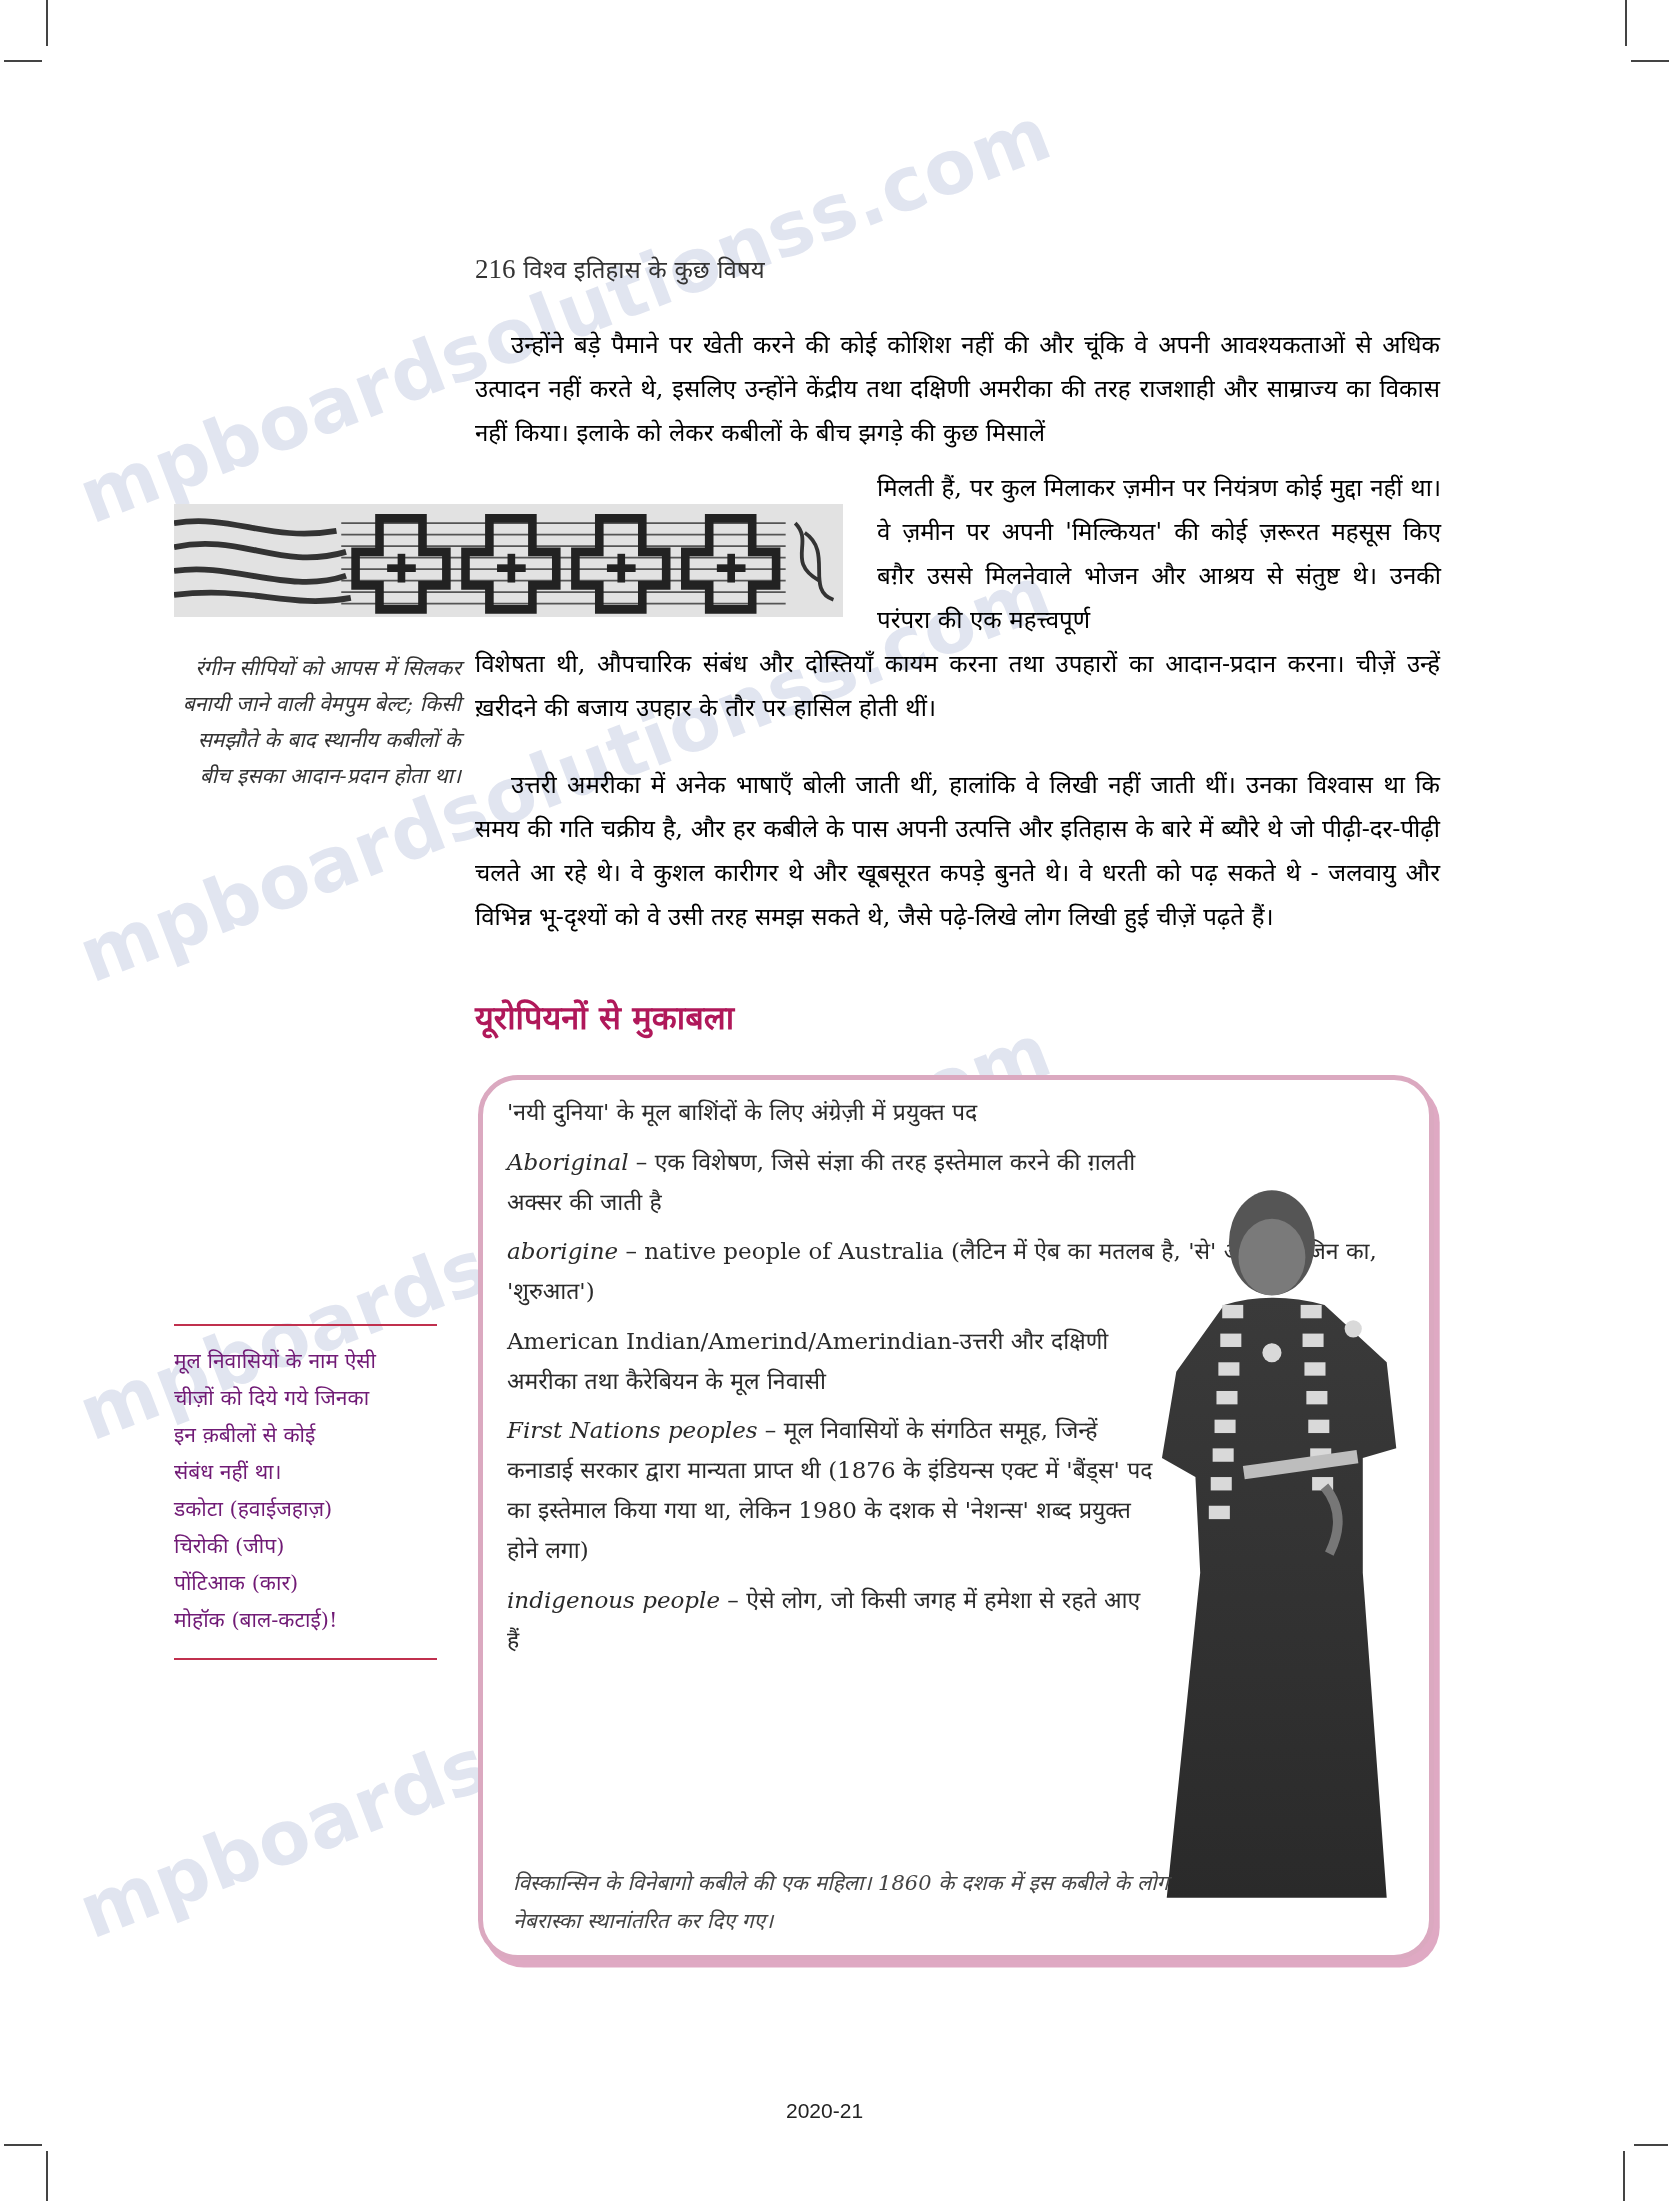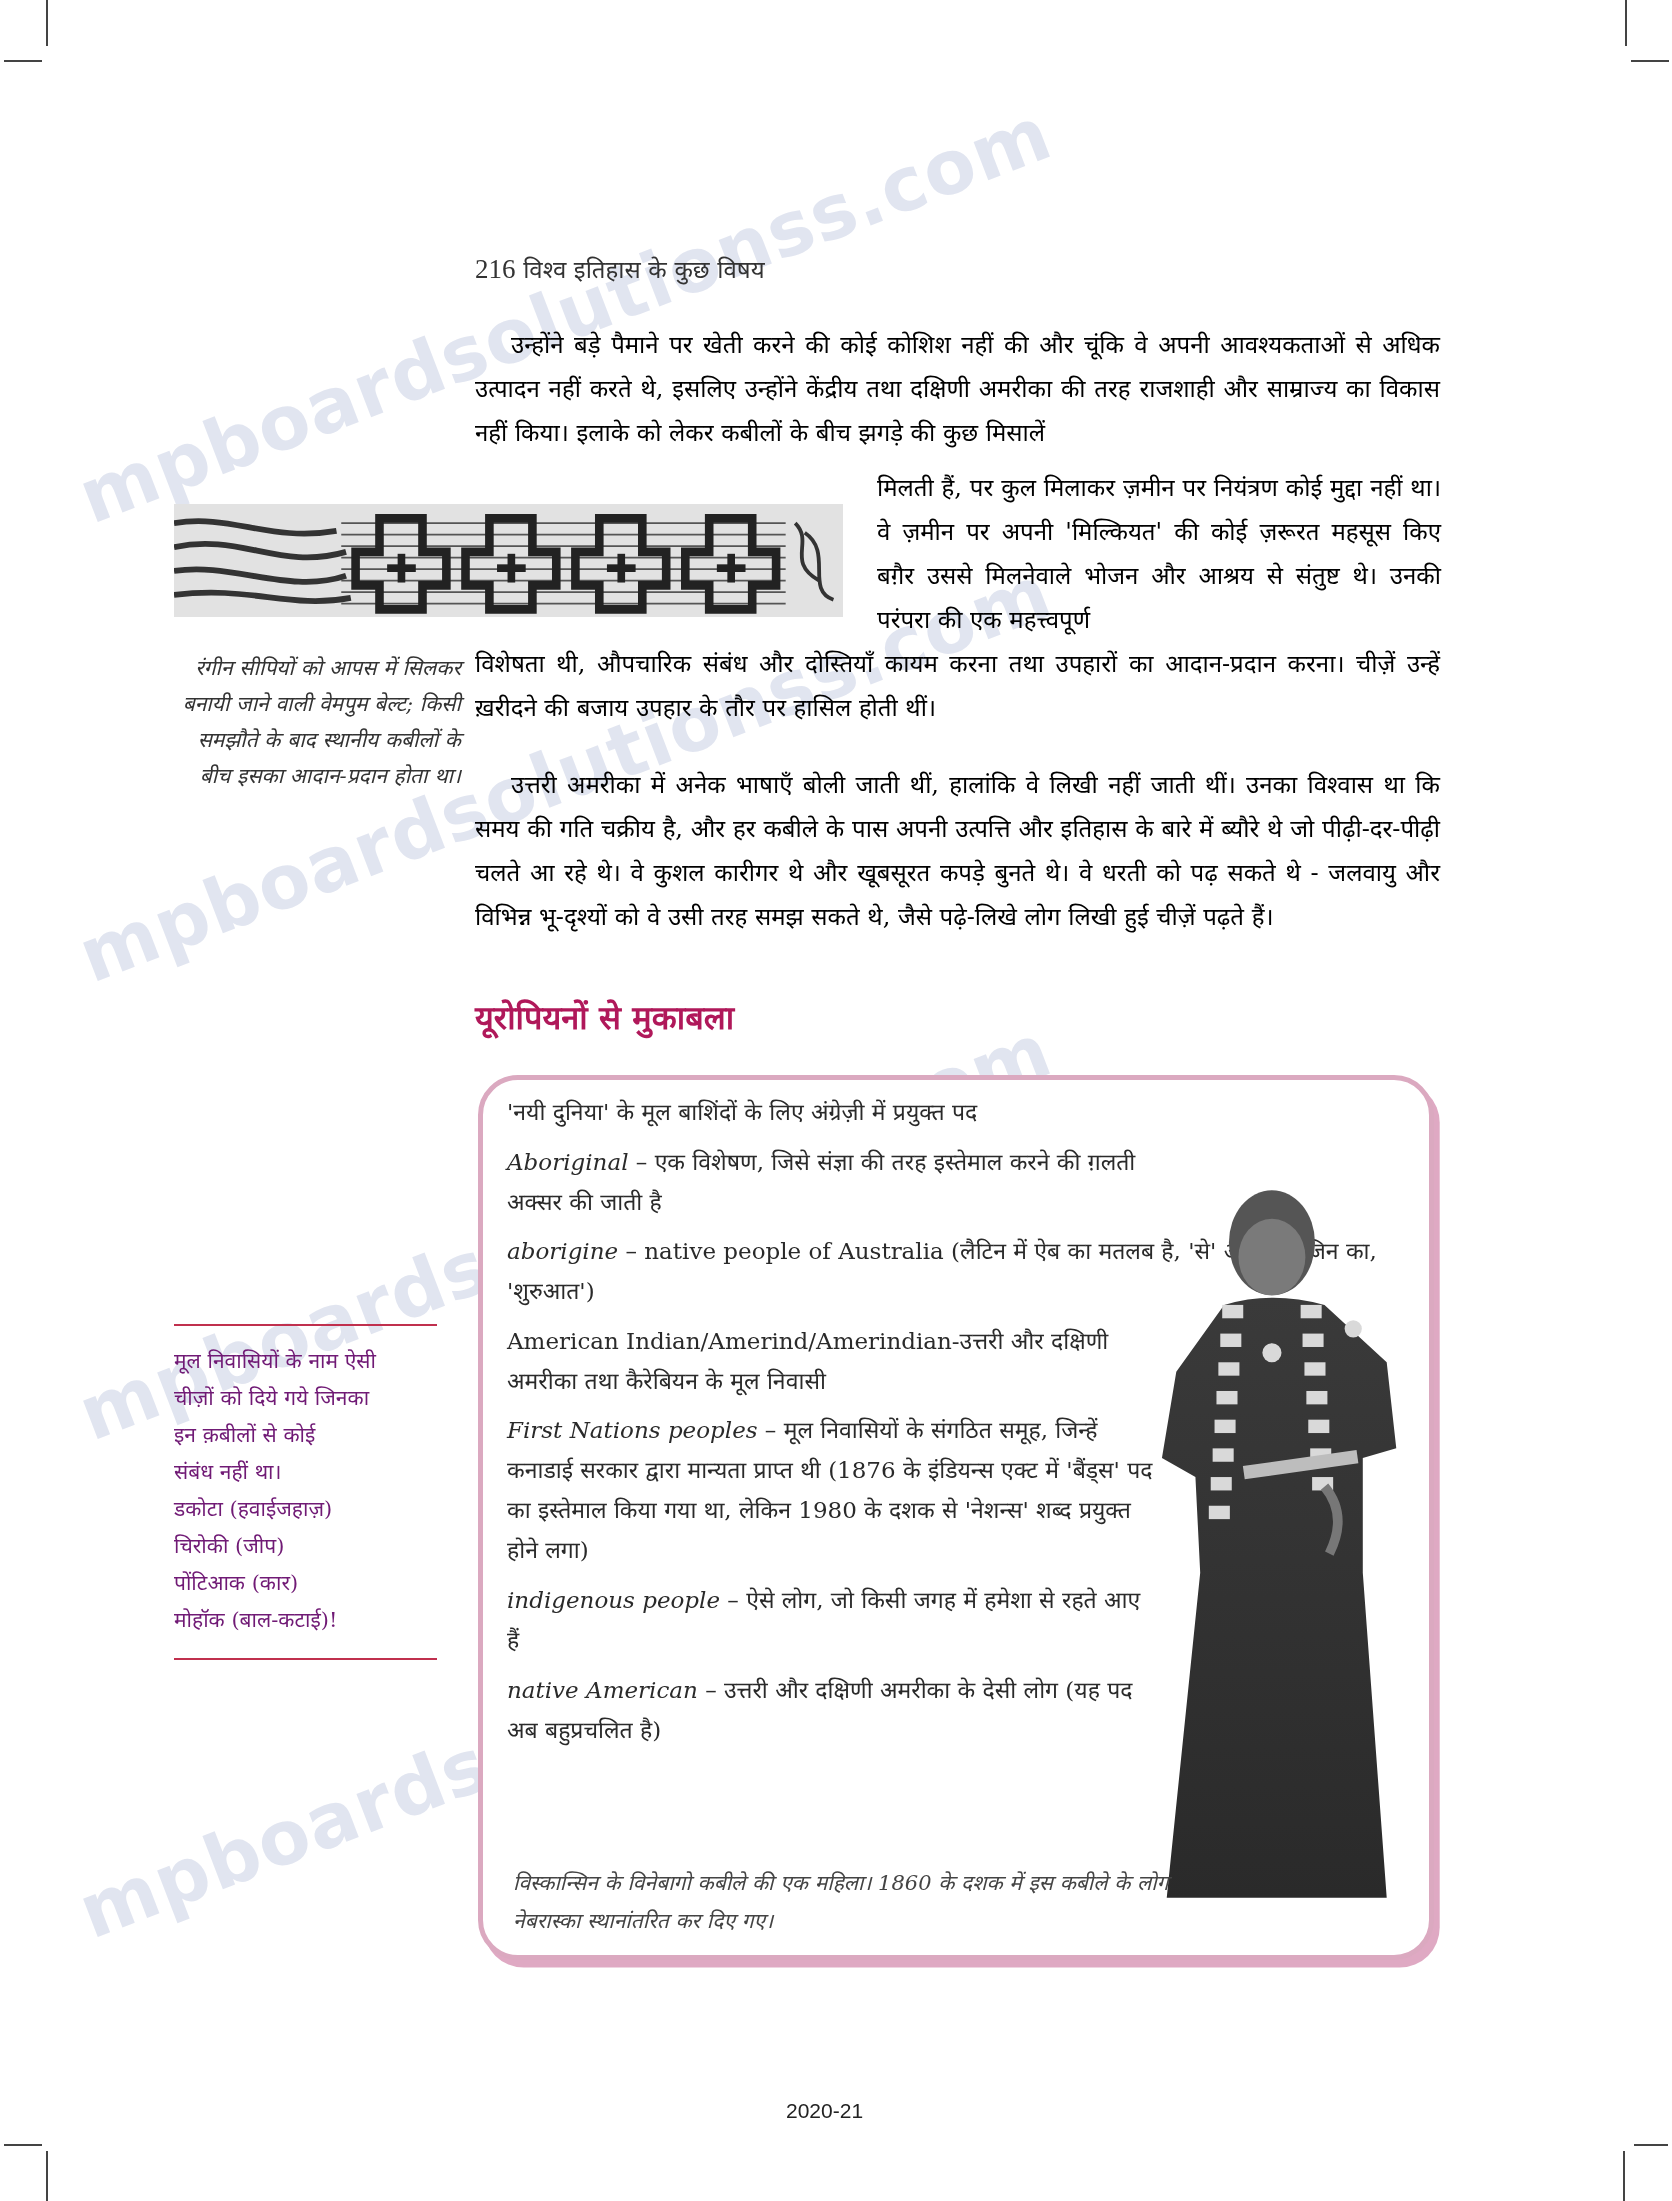--- a/index.html
+++ b/index.html
@@ -143,23 +143,20 @@
     <i>aborigine</i><span> – </span><span>native people of Australia (लैटिन में ऐब का मतलब है, 'से' और ओरिजिन का, 'शुरुआत')</span>
   </div>
   <div class="entry">
     <span>American Indian/Amerind/Amerindian</span><span>-</span><span>उत्तरी और दक्षिणी अमरीका तथा कैरेबियन के मूल निवासी</span>
   </div>
   <div class="entry">
     <i>First Nations peoples</i><span> – </span><span>मूल निवासियों के संगठित समूह, जिन्हें कनाडाई सरकार द्वारा मान्यता प्राप्त थी (1876 के इंडियन्स एक्ट में 'बैंड्स' पद का इस्तेमाल किया गया था, लेकिन 1980 के दशक से 'नेशन्स' शब्द प्रयुक्त होने लगा)</span>
   </div>
   <div class="entry">
     <i>indigenous people</i><span> – </span><span>ऐसे लोग, जो किसी जगह में हमेशा से रहते आए हैं</span>
-  </div>
-  <div class="entry">
-    <i>native American</i><span> – </span><span>उत्तरी और दक्षिणी अमरीका के देसी लोग (यह पद अब बहुप्रचलित है)</span>
   </div>
 </div>
 
 <div class="photo">
   <svg viewBox="0 0 260 780" width="249" height="746">
     <defs>
       <linearGradient id="dress" x1="0" y1="0" x2="0" y2="1">
         <stop offset="0" stop-color="#3a3a3a"></stop>
           <stop offset="1" stop-color="#2a2a2a"></stop>
       </linearGradient>

